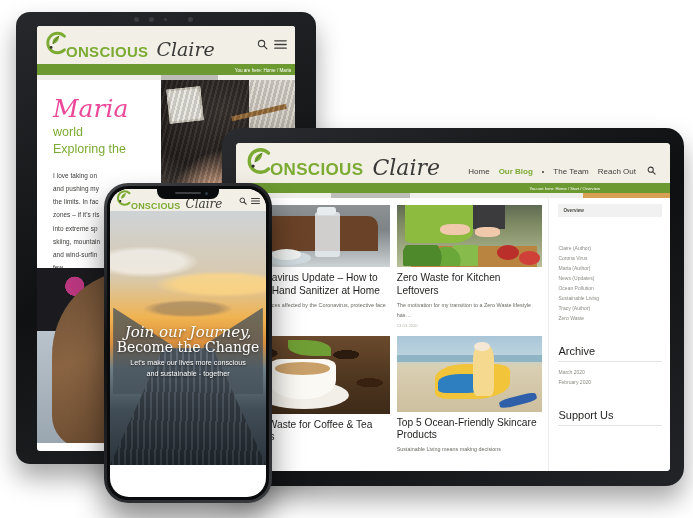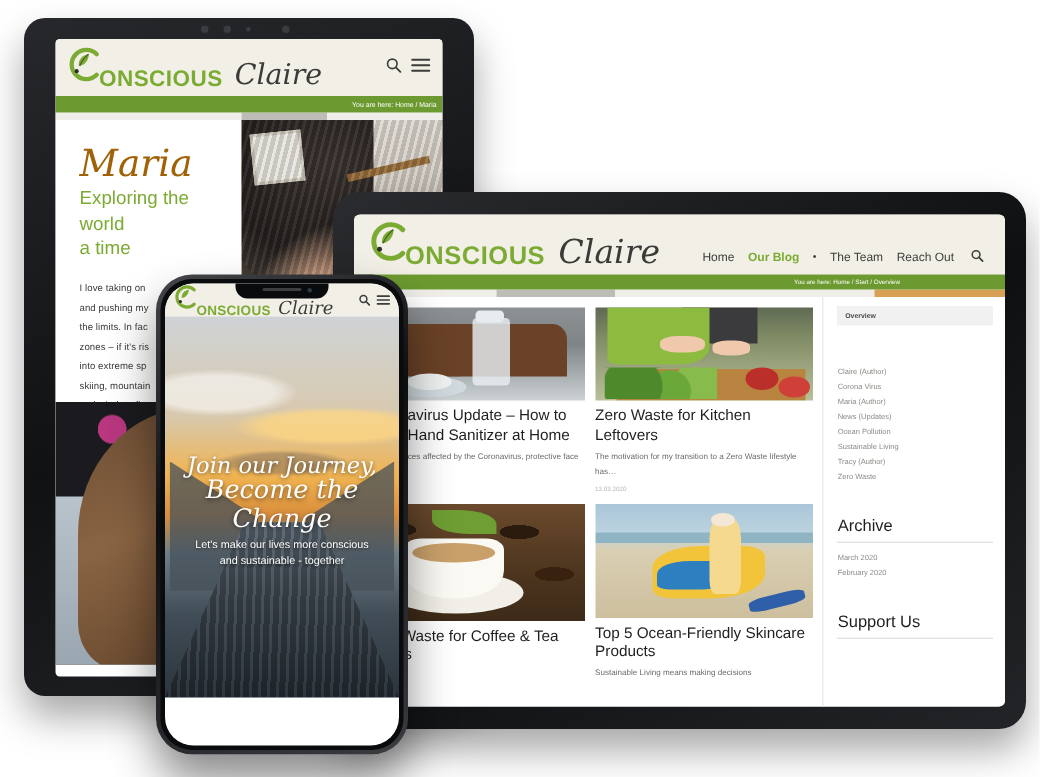--- a/index.html
+++ b/index.html
@@ -49,21 +49,21 @@
   
   .nav{display:flex;align-items:center;gap:9px;white-space:nowrap;color:#3d3d3b;}
   .nav .it{cursor:default;}
   .nav .it.active{color:#7cab33;font-weight:700;}
   .icons{display:flex;align-items:center;gap:6px;color:#3d3d3b;}
 
   
   .lp-hero{display:flex;height:188px;}
   .lp-left{width:48%;background:#fff;padding:16px 10px 0 16px;box-sizing:border-box;}
   .lp-right{width:52%;background:#bfb09c;position:relative;overflow:hidden;}
-  .lp-name{font-family:"DejaVu Serif",serif;font-style:italic;font-size:25px;color:#a16207;line-height:1;}
+  .lp-name{font-family:"DejaVu Serif",serif;font-style:italic;font-size:25px;color:#ec4899;line-height:1;}
   .lp-tag{color:#7cab33;font-size:12.5px;line-height:1.32;margin-top:3px;}
   .lp-body{margin-top:12px;color:#3a3a38;font-size:6.4px;line-height:2.05;letter-spacing:.01em;}
   .lp-photo{height:175px;background:#2b2a2e;position:relative;overflow:hidden;}
   .thinbar{height:5px;display:flex;}
 
   
   .hair{position:absolute;inset:0;background:
       radial-gradient(ellipse 70% 52% at 52% 74%, #e8bda0 0%, #dfae8f 40%, rgba(223,174,143,0) 72%),
       radial-gradient(ellipse 95% 60% at 45% 16%, #3b3430 0%, #241f1d 55%, rgba(36,31,29,0) 85%),
       linear-gradient(180deg,#5c544c 0%,#3a332e 25%,#4a423b 55%,#2e2926 100%);}
@@ -159,21 +159,21 @@
      background:linear-gradient(180deg,#5a6570 0%,#3c454e 45%,#222a31 100%);
      clip-path:polygon(34% 0,66% 0,100% 100%,0 100%);}
   .ph-hero .deck:after{content:"";position:absolute;inset:0;
      background:repeating-linear-gradient(92deg,rgba(255,255,255,.06) 0 2px,rgba(0,0,0,.18) 2px 6px);}
   .ph-hero .rail{position:absolute;bottom:28%;width:38%;height:34%;background:rgba(70,80,90,.75);}
   .ph-hero .rail.l{left:2%;clip-path:polygon(0 0,100% 44%,100% 100%,0 100%);}
   .ph-hero .rail.r{right:2%;clip-path:polygon(0 44%,100% 0,100% 100%,0 100%);}
   .ph-ov{position:absolute;left:0;bottom:0;width:100%;padding:0 6px 8px;box-sizing:border-box;text-align:center;color:#fff;z-index:3;}
   .ph-ov .l1{font-family:"DejaVu Serif",serif;font-style:italic;font-size:15px;line-height:1.08;
      text-shadow:0 1px 3px rgba(0,0,0,.55);}
-  .ph-ov .l2{font-family:"DejaVu Serif",serif;font-style:italic;font-size:17px;line-height:1.08;
+  .ph-ov .l2{font-family:"DejaVu Serif",serif;font-size:14px;line-height:1.08;
      text-shadow:0 1px 3px rgba(0,0,0,.55);}
   .ph-ov .sub{font-size:7.2px;line-height:1.45;margin-top:3px;text-shadow:0 1px 2px rgba(0,0,0,.6);}
 </style>
 </head>
 <body>
 
 <div id="stage">
 
   <div class="bezel" id="laptop">
     <div class="notchbar">
@@ -223,23 +223,22 @@
       <div class="thinbar">
         <div style="width:48%;background:#efeee9;"></div>
         <div style="width:22%;background:#bdbcb7;"></div>
         <div style="width:30%;background:#efeee9;"></div>
       </div>
 
       <div class="lp-hero">
         <div class="lp-left">
           <div class="lp-name">Maria</div>
           <div class="lp-tag">
+            <div>world</div>
             <div>Exploring the</div>
-            <div>world</div>
-            <div>a time</div>
           </div>
           <div class="lp-body">
             <div>I love taking on</div>
             <div>and pushing my</div>
             <div>the limits. In fac</div>
             <div>zones – if it's ris</div>
             <div>into extreme sp</div>
             <div>skiing, mountain</div>
             <div>and wind-surfin</div>
             <div>few.</div>

